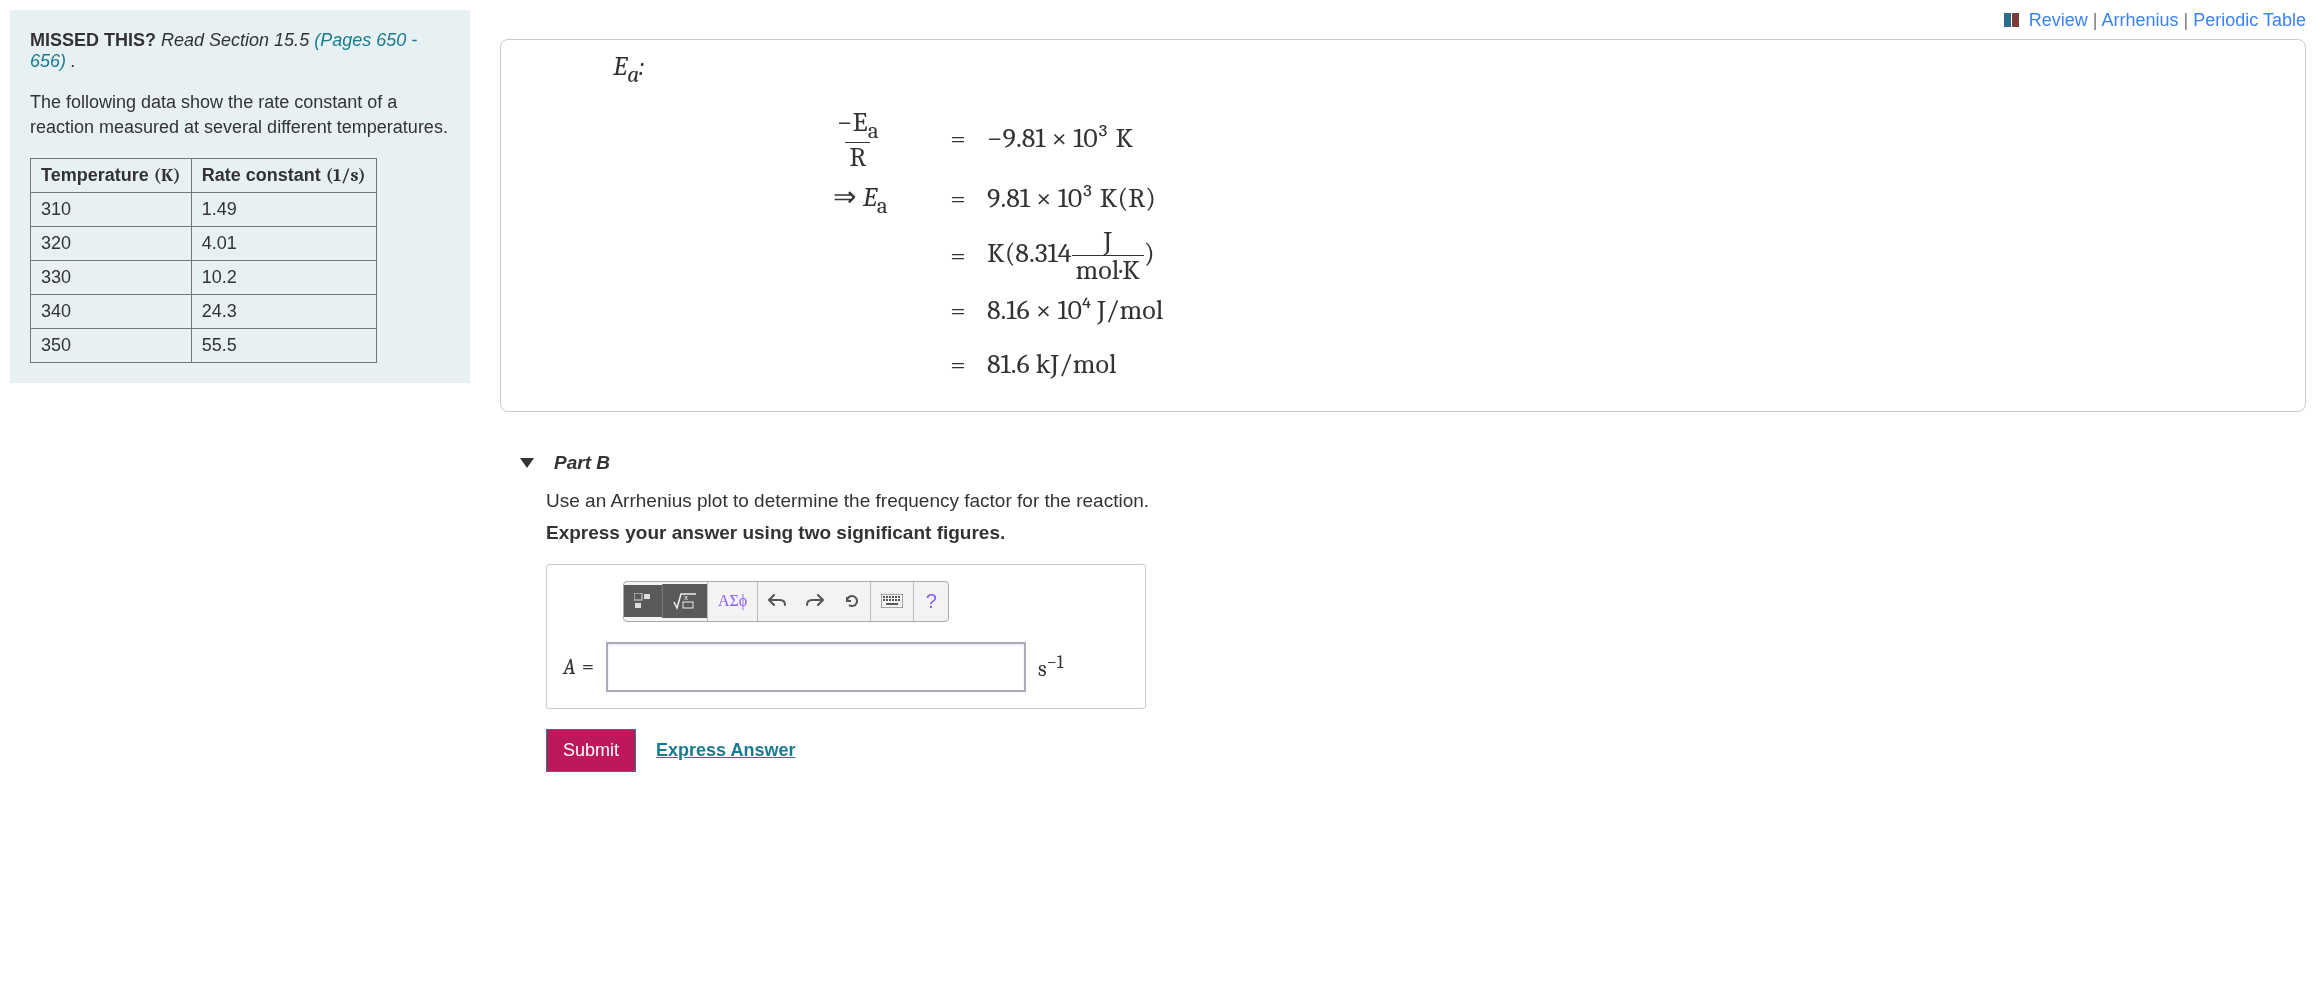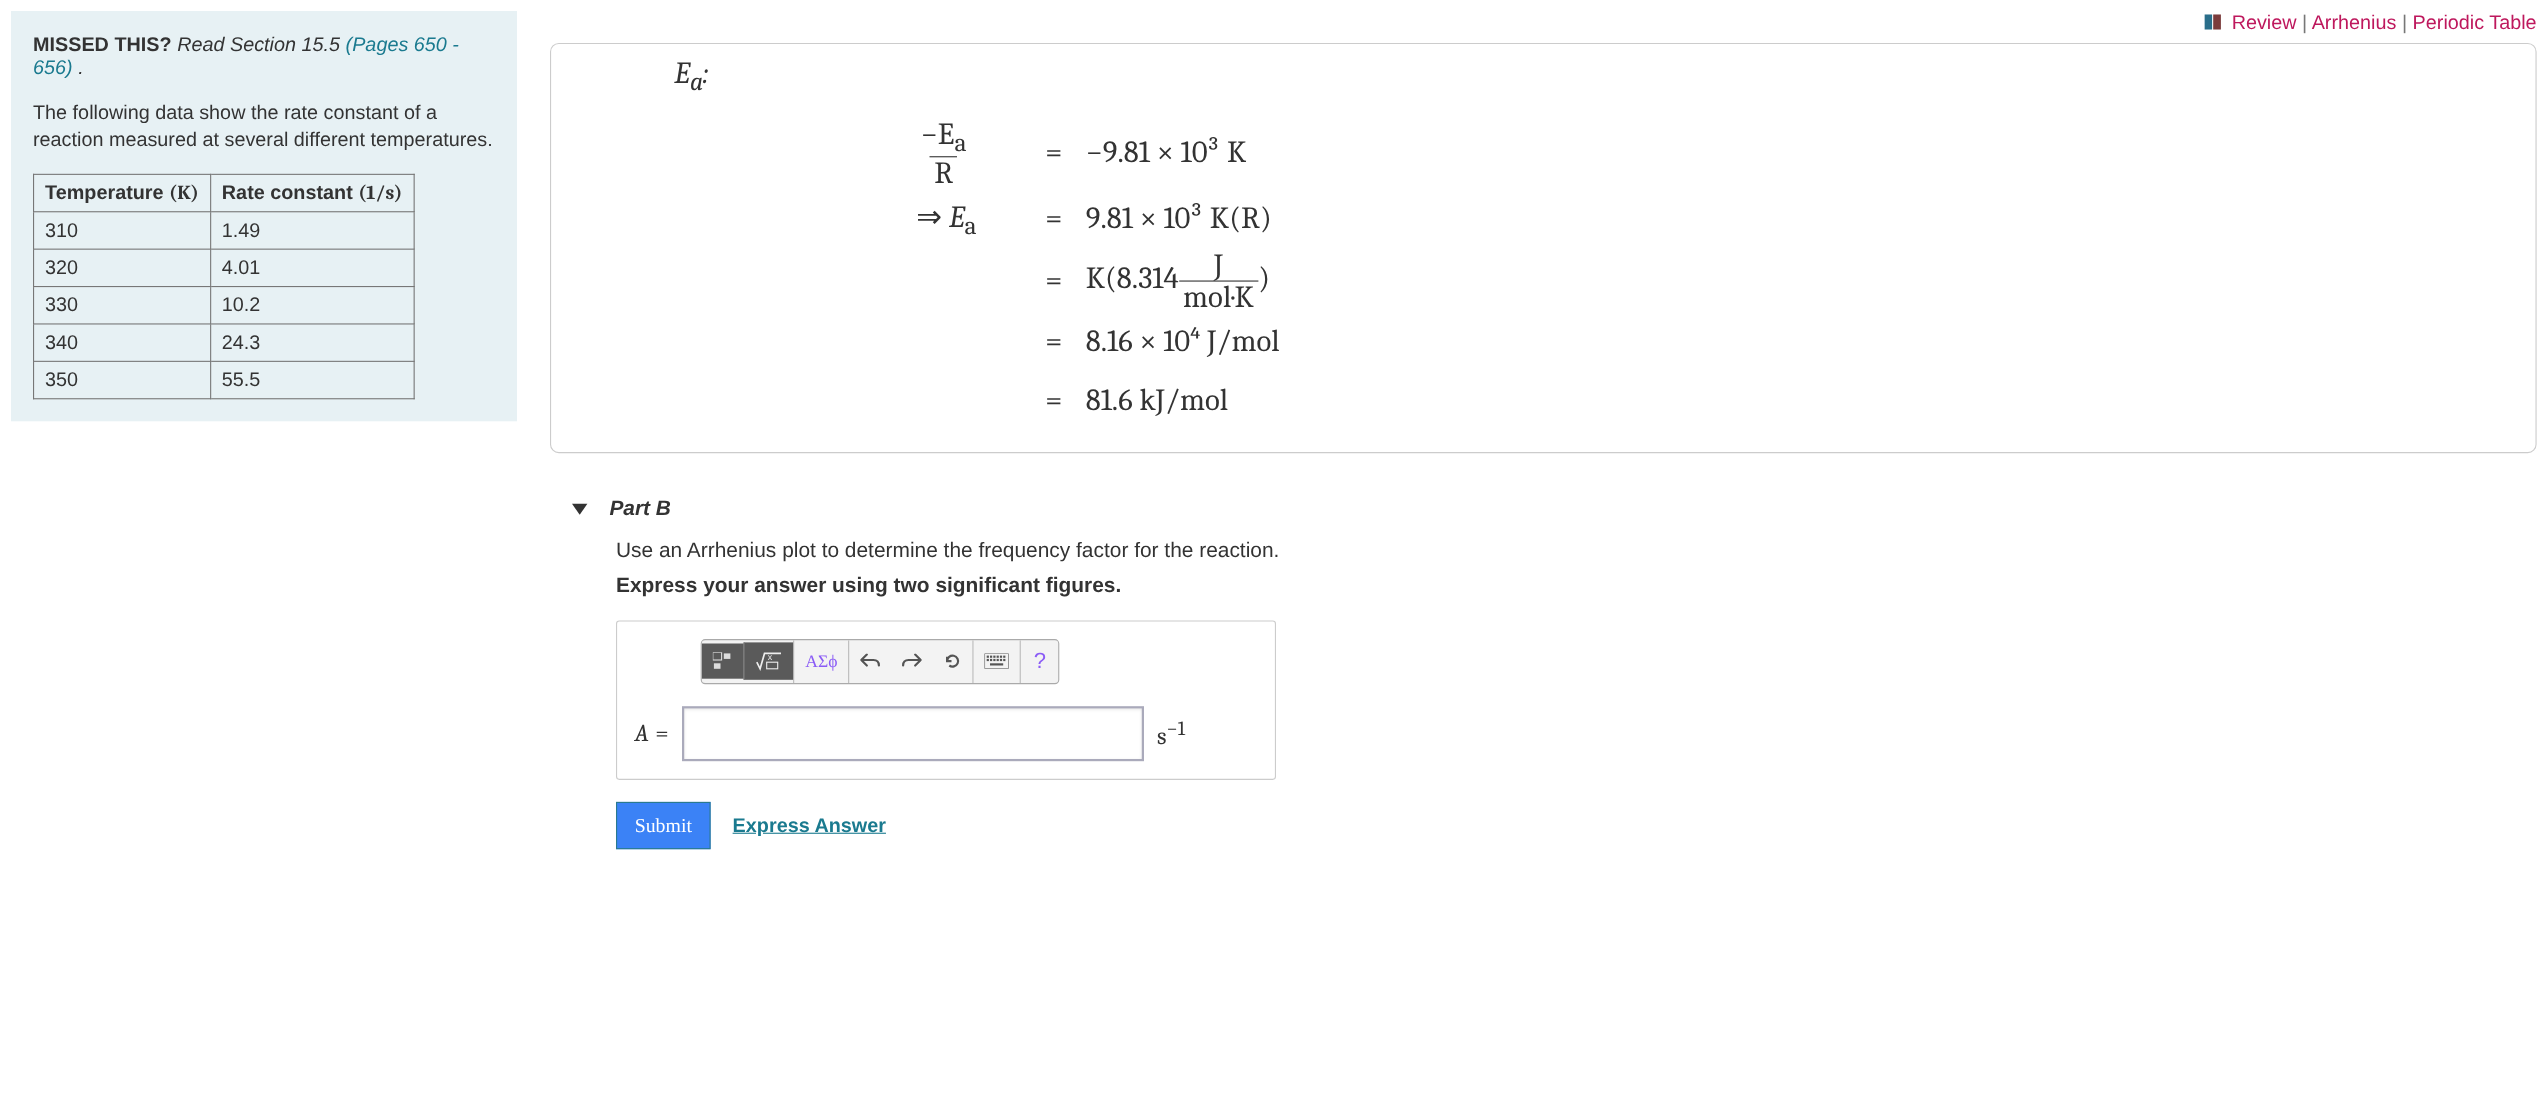--- a/index.html
+++ b/index.html
@@ -37,21 +37,21 @@
   }
   .data-table th { font-weight: bold; }
 
   .main { flex: 1; min-width: 0; }
   .toplinks {
     text-align: right;
     margin-bottom: 8px;
     font-size: 18px;
     color: #777;
   }
-  .toplinks .tl { color: #be185d; cursor: pointer; }
+  .toplinks .tl { color: #3b82f6; cursor: pointer; }
   .bookicon {
     display: inline-block;
     width: 16px; height: 14px;
     position: relative;
     margin-right: 4px;
     vertical-align: -1px;
   }
   .bookicon svg { display: block; }
 
   .solution-box {
@@ -100,21 +100,21 @@
     margin: 10px 0 10px 20px;
   }
   .caret-down {
     width: 0; height: 0;
     border-left: 7px solid transparent;
     border-right: 7px solid transparent;
     border-top: 10px solid #333;
   }
   .part-title { font-weight: bold; font-size: 19px; font-style: italic; }
 
-  .part-body { margin-left: 60px; }
+  .part-body { margin-left: 46px; }
   .instr { margin: 16px 0 10px; font-size: 19px; }
   .instr2 { font-weight: bold; margin-bottom: 20px; font-size: 19px; }
 
   .answer-box {
     border: 1px solid #ccc;
     border-radius: 3px;
     padding: 16px;
     width: 600px;
     margin-bottom: 20px;
   }
@@ -174,27 +174,26 @@
     padding: 0 8px;
     font-size: 18px;
   }
   .unit {
     font-family: "Cambria", "Georgia", serif;
     font-size: 22px;
   }
 
   .submit-row { display: flex; align-items: center; gap: 20px; margin-left: 0; }
   .submit-btn {
-    background: #3b82f6;
+    background: #be185d;
     color: #fff;
     border: 1px solid #2a7a8e;
     padding: 10px 16px;
     font-size: 18px;
     cursor: pointer;
-    font-family: Liberation Serif, serif;
   }
   .req-link {
     color: #1a7a8f;
     font-weight: bold;
     text-decoration: underline;
     cursor: pointer;
   }
 </style>
 </head>
 <body>

